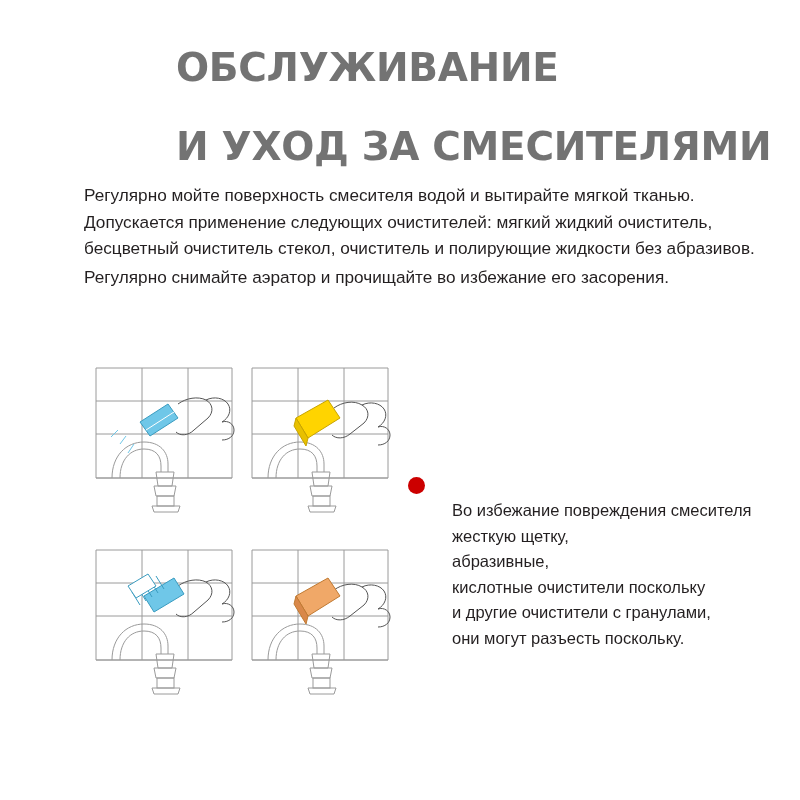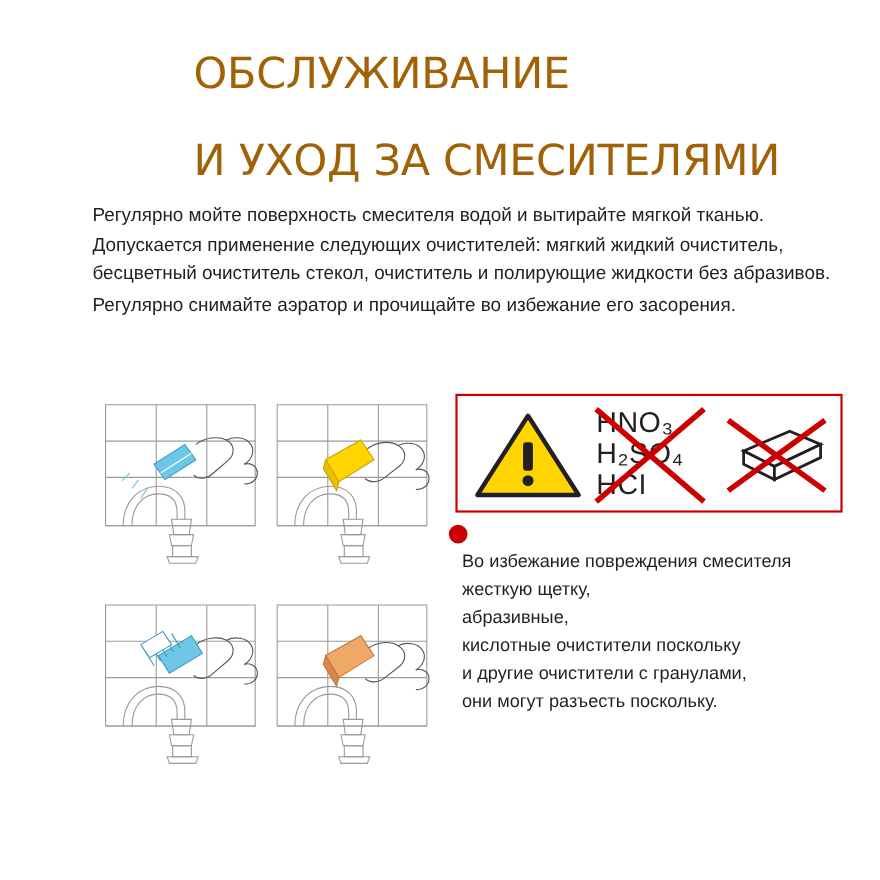--- a/index.html
+++ b/index.html
@@ -92,25 +92,25 @@
     font-size: 11.5px;
     color: #231f20;
     letter-spacing: .2px;
   }
   .title {
     position: absolute;
     left: 176px;
     top: -4px;
     width: 610px;
     font-family: "DejaVu Sans", sans-serif;
-    font-weight: normal;
+    font-weight: bold;
     font-size: 39px;
     line-height: 47px;
     letter-spacing: -0.3px;
-    color: #a16207;
+    color: #737373;
   }
   .title .line2 {
     display: block;
     margin-top: 32px;
   }
 
   
   .intro {
     position: absolute;
     left: 82px;
@@ -180,20 +180,21 @@
     width: 360px;
     font-size: 16.5px;
     line-height: 25.5px;
     color: #231f20;
   }
   .warn-text .indent {
     padding-left: 9px;
   }
   .warn-text div {
     white-space: nowrap;
+    margin-left: 32px;
   }
 </style>
 </head>
 <body>
 
 <div class="page">
 
   <div class="header">
 
 
@@ -302,49 +303,20 @@
 
           <g>
             <path d="M214,236 L246,218 L258,236 L226,256 Z" fill="#f0a868" stroke="#c07a32"></path>
             <path d="M214,236 L226,256 L224,264 L212,244 Z" fill="#d9884a" stroke="#c07a32"></path>
           </g>
         </g>
       </g>
     </svg>
   </div>
 
-  <div class="warnbox">
-    <div class="warn-inner">
-
-      <svg style="position:absolute;left:14px;top:14px" width="100" height="80" viewBox="0 0 100 80">
-        <path d="M50,4 L96,76 L4,76 Z" fill="#ffd400" stroke="#231f20" stroke-width="4" stroke-linejoin="round"></path>
-        <rect x="45.5" y="28" width="9" height="26" rx="3" fill="#231f20"></rect>
-        <circle cx="50" cy="63" r="5" fill="#231f20"></circle>
-      </svg>
-
-      <div class="hno">
-        <div>HNO₃</div>
-        <div>H₂SO₄</div>
-        <div>HCI</div>
-      </div>
-
-      <svg style="position:absolute;left:120px;top:6px" width="110" height="96" viewBox="0 0 110 96">
-        <path d="M6,6 L104,90 M104,6 L6,90" stroke="#cc0000" stroke-width="5" fill="none"></path>
-      </svg>
-
-      <svg style="position:absolute;left:240px;top:16px" width="100" height="76" viewBox="0 0 100 76">
-        <g fill="#ffffff" stroke="#231f20" stroke-width="2.5">
-          <path d="M20,34 L62,16 L90,28 L48,48 Z"></path>
-          <path d="M20,34 L20,46 L48,60 L48,48 Z"></path>
-          <path d="M48,48 L48,60 L90,40 L90,28 Z"></path>
-        </g>
-        <path d="M6,6 L94,70 M94,6 L6,70" stroke="#cc0000" stroke-width="5" fill="none"></path>
-      </svg>
-    </div>
-  </div>
 
   <div class="bullet"></div>
 
   <div class="warn-text">
     <div>Во избежание повреждения смесителя</div>
     <div>жесткую щетку,</div>
     <div>абразивные,</div>
     <div>кислотные очистители поскольку</div>
     <div>и другие очистители с гранулами,</div>
     <div>они могут разъесть поскольку.</div>

